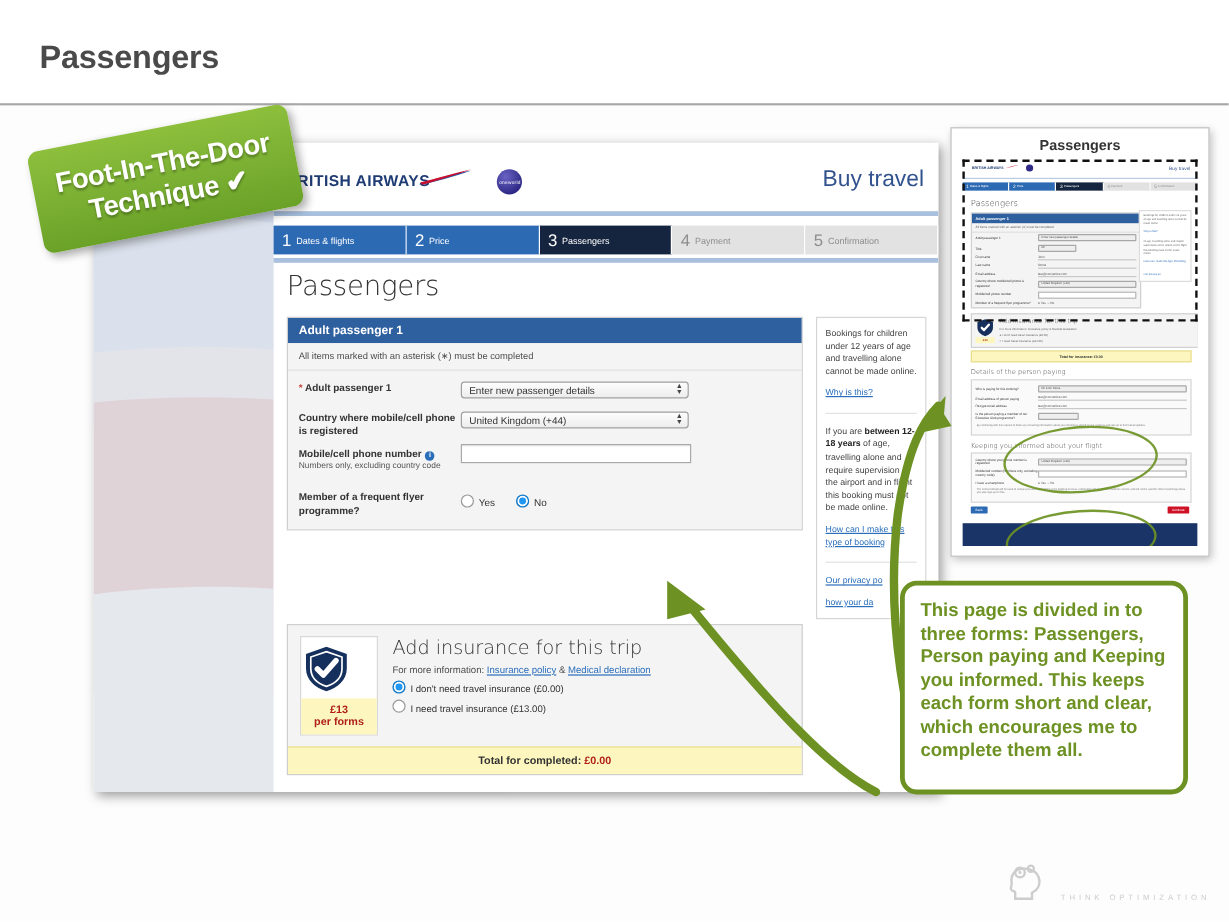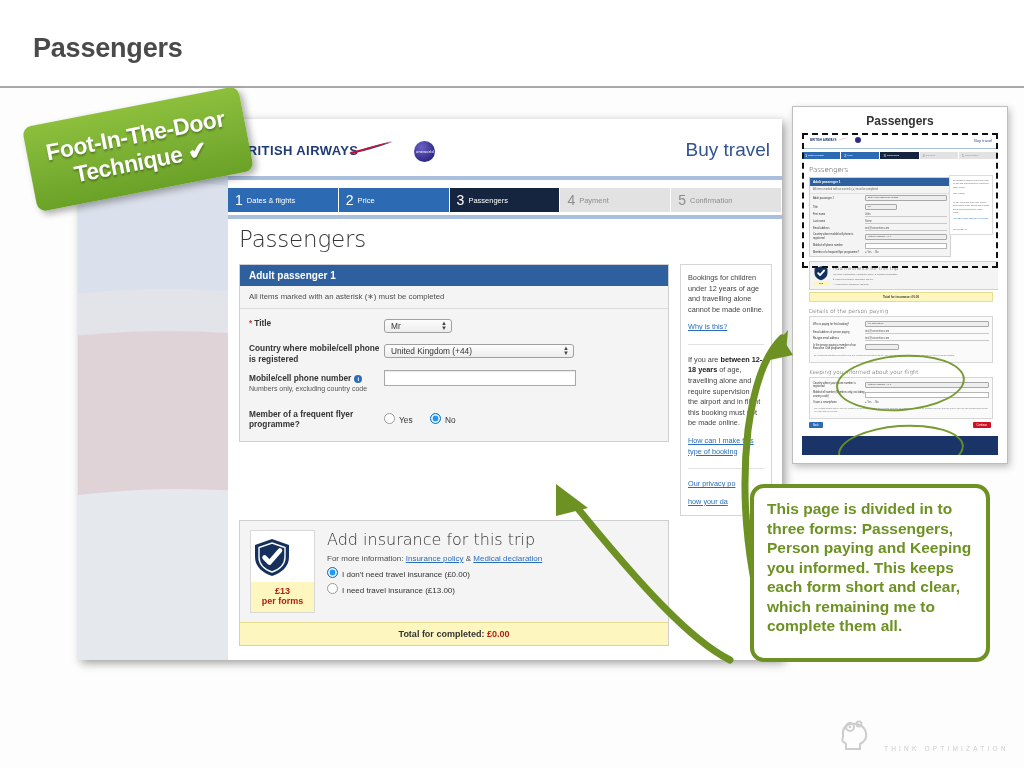--- a/index.html
+++ b/index.html
@@ -329,30 +329,30 @@
     <div class="blue-rule" style="top:96px;"></div>
 
     <div class="content">
       <div class="page-h1">Passengers</div>
 
       <div class="form-card">
         <div class="form-head">Adult passenger 1</div>
         <div class="form-note">All items marked with an asterisk (∗) must be completed</div>
         <div class="rows">
 
-
           <div class="row">
-            <div class="lbl"><span class="req">*</span><span>Title</span></div>
+            <div class="lbl"><span class="req">*</span><span>Adult passenger 1</span></div>
             <div class="fld">
-              <div class="sel" style="width:68px;">
-                <span>Mr</span>
+              <div class="sel" style="width:190px;">
+                <span>Enter new passenger details</span>
                 <span class="arrows">▲<br>▼</span>
               </div>
             </div>
           </div>
+
 
 
 
 
           <div class="row">
             <div class="lbl reg">Country where mobile/cell phone is registered</div>
             <div class="fld">
               <div class="sel" style="width:190px;">
                 <span>United Kingdom (+44)</span>
                 <span class="arrows">▲<br>▼</span>
@@ -605,21 +605,21 @@
 <svg class="arrow-layer">
 
   <path d="M768 640 C748 570, 740 500, 748 430 C756 372, 770 350, 782 338" fill="none" stroke="#6d9223" stroke-width="7" stroke-linecap="round"></path>
   <path d="M782 338 L770 360 L793 355 Z" fill="#6d9223"></path>
   <path d="M776 344 L788 330 L786 352 Z" fill="#6d9223"></path>
 
   <path d="M730 660 C690 640, 640 585, 575 505" fill="none" stroke="#6d9223" stroke-width="7" stroke-linecap="round"></path>
   <path d="M556 484 L556 516 L588 508 Z" fill="#6d9223"></path>
 </svg>
 
-<div id="callout">This page is divided in to three forms: Passengers, Person paying and Keeping you informed. This keeps each form short and clear, which remaining me to complete them all.</div>
+<div id="callout">This page is divided in to three forms: Passengers, Person paying and Keeping you informed. This keeps each form short and clear, which encourages me to complete them all.</div>
 
 <div id="logo">
   <svg width="40" height="34" viewBox="0 0 40 34">
     <path d="M14 6 C8 6, 4 11, 5 17 C5.5 20, 4 21, 4.5 23 C5 25, 8 24, 8 26 L8 31 L22 31 L22 26 C26 24, 29 20, 28 15 C27 9, 21 5, 14 6 Z" fill="none" stroke="#cdcdcd" stroke-width="2"></path>
     <circle cx="12" cy="9" r="4" fill="none" stroke="#cdcdcd" stroke-width="2"></circle>
     <circle cx="12" cy="9" r="1.3" fill="#cdcdcd"></circle>
     <circle cx="21" cy="6" r="2.6" fill="none" stroke="#cdcdcd" stroke-width="1.8"></circle>
   </svg>
   <div class="tag">THINK OPTIMIZATION</div>
 </div>

